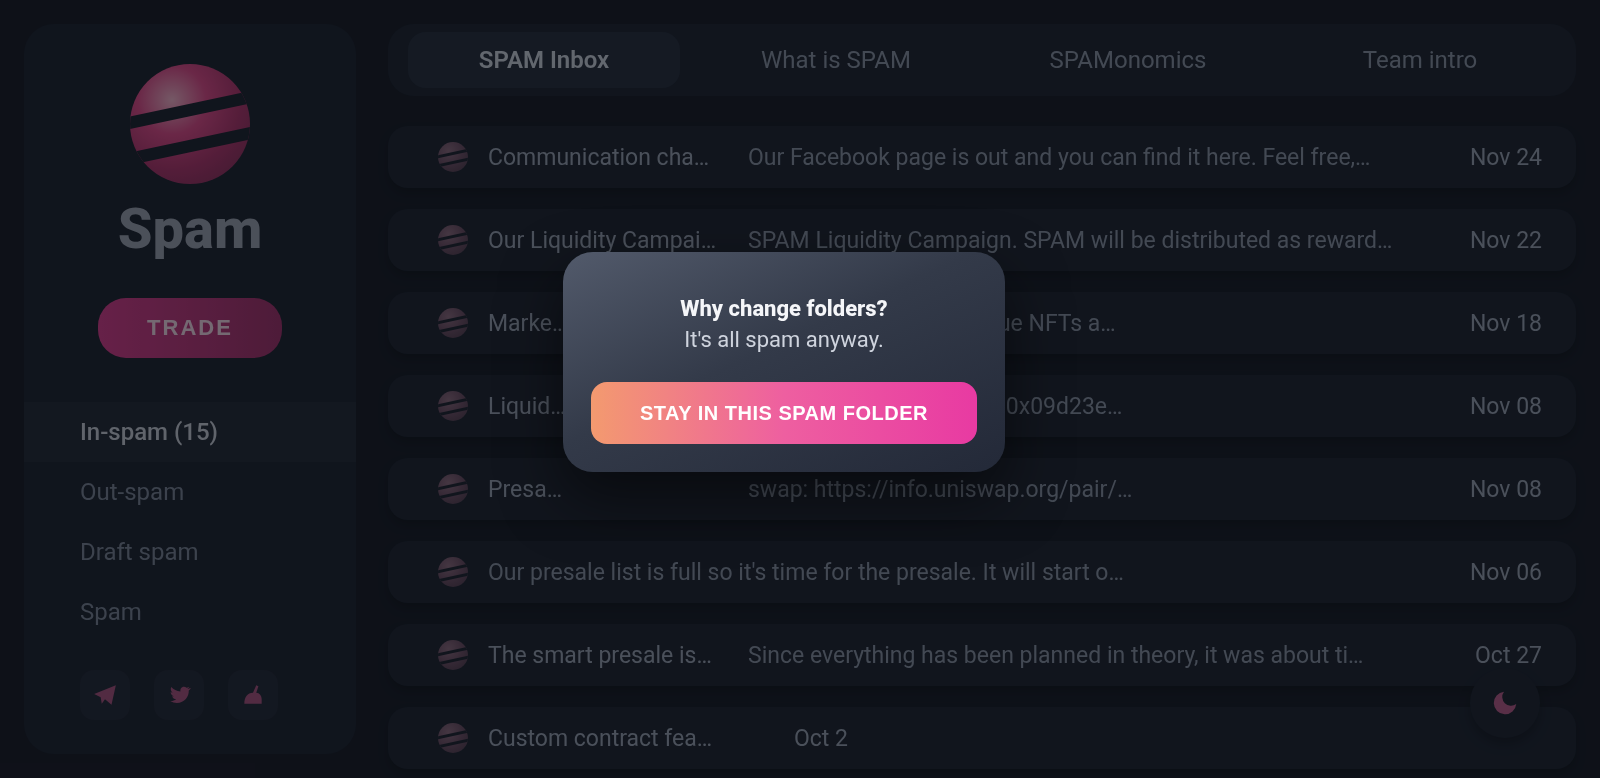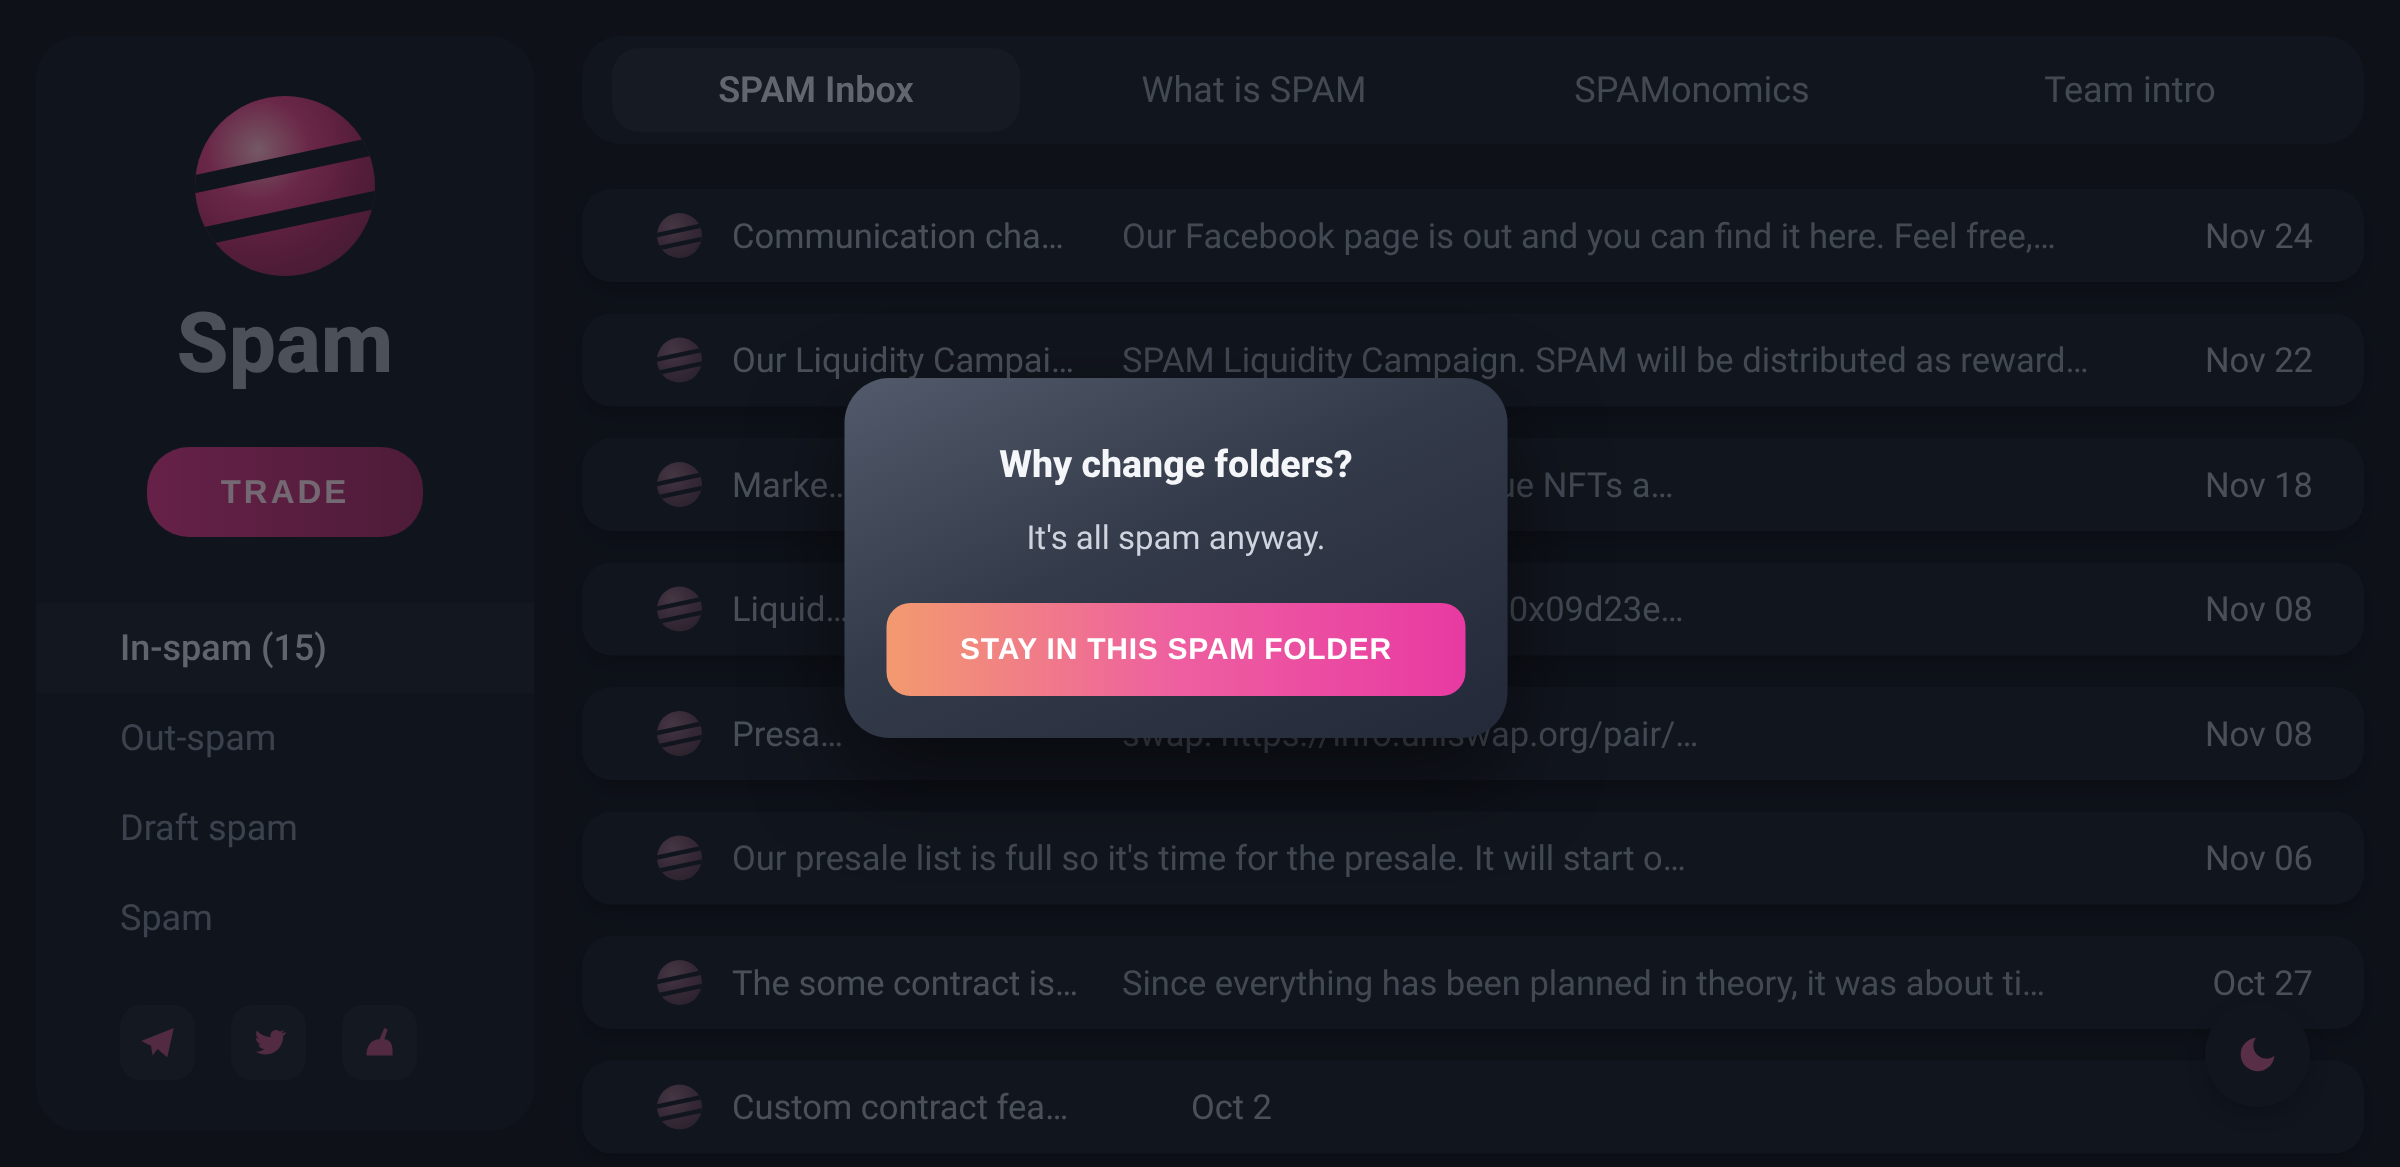--- a/index.html
+++ b/index.html
@@ -186,24 +186,24 @@
     left: 563px;
     top: 252px;
     width: 442px;
     background: linear-gradient(155deg, #525a6b 0%, #333a49 45%, #232938 100%);
     border-radius: 30px;
     padding: 44px 28px 28px 28px;
     text-align: center;
     box-shadow: 0 25px 60px rgba(0,0,0,0.5);
   }
   .modal-title {
-    font-size: 25px;
+    font-size: 22px;
     font-weight: 800;
     color: #f5f6f9;
-    margin-bottom: 22px;
+    margin-bottom: 6px;
   }
   .modal-sub {
     font-size: 22px;
     color: #cfd4de;
     margin-bottom: 30px;
   }
   .modal-btn {
     width: 100%;
     height: 62px;
     border: none;
@@ -301,21 +301,21 @@
       <div class="row-preview">swap: https://info.uniswap.org/pair/…</div>
       <div class="row-date">Nov 08</div>
     </div>
     <div class="row">
       <div class="row-icon"></div>
       <div class="row-preview">Our presale list is full so it's time for the presale. It will start o…</div>
       <div class="row-date">Nov 06</div>
     </div>
     <div class="row">
       <div class="row-icon"></div>
-      <div class="row-subject">The some contract is…</div>
+      <div class="row-subject">The smart presale is…</div>
       <div class="row-preview">Since everything has been planned in theory, it was about ti…</div>
       <div class="row-date">Oct 27</div>
     </div>
     <div class="row">
       <div class="row-icon"></div>
       <div class="row-subject">Custom contract fea…</div>
       <div class="row-date">Oct 2</div>
     </div>
   </div>
 </div>

